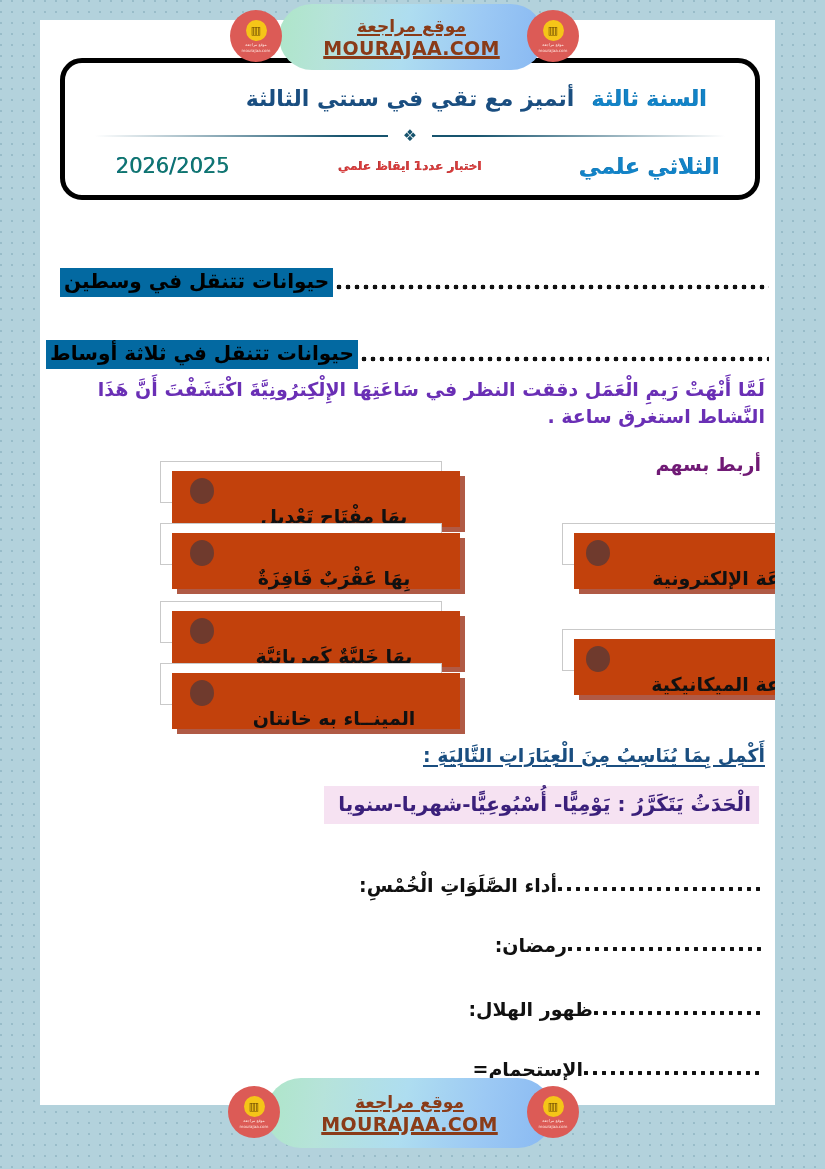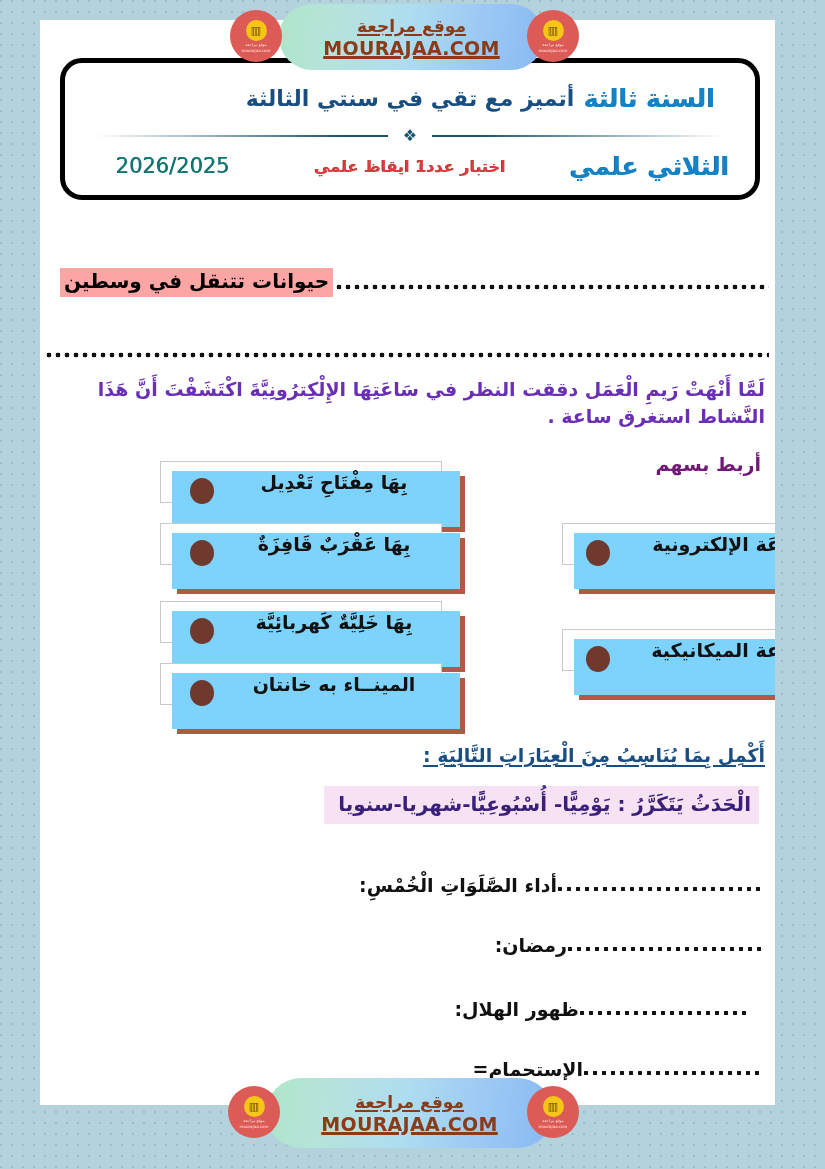--- a/index.html
+++ b/index.html
@@ -161,36 +161,36 @@
     display: flex;
     align-items: center;
     justify-content: center;
     height: 100%;
   }
   .hdr-right { right: 18px; width: 175px; }
   .hdr-center { left: 0; right: 0; margin: 0 auto; width: 350px; }
   .hdr-left { left: 18px; width: 180px; }
 
   .hdr-blue {
-    font-size: 25px;
+    font-size: 22px;
     font-weight: bold;
     color: #1283c7;
     text-shadow: 1px 1px 0 #ffffff, -0.5px -0.5px 0 #0d5f92;
     white-space: nowrap;
   }
   .hdr-blue.small { font-size: 20px; }
   .hdr-navy {
     font-size: 22px;
     font-weight: bold;
     color: #1a4e80;
     text-shadow: 1px 1px 0 #ffffff;
     white-space: nowrap;
   }
   .hdr-red {
-    font-size: 16px;
+    font-size: 12px;
     font-weight: bold;
     color: #d83c3c;
     text-shadow: 1px 1px 0 #ffffff, -0.5px -0.5px 0 #8e1f1f;
     white-space: nowrap;
   }
   .hdr-year {
     font-size: 21px;
     font-weight: normal;
     color: #0f766e;
     text-shadow: 1px 1px 0 #ffffff, -0.5px -0.5px 0 #0d5f92;
@@ -238,21 +238,21 @@
 
   
   .hl-row {
     position: absolute;
     width: 100%;
     display: flex;
     flex-direction: row-reverse;
     align-items: center;
   }
   .hl-title {
-    background: #fca5a5;
+    background: #0369a1;
     color: #000000;
     font-size: 20px;
     font-weight: bold;
     padding: 2px 4px 4px 4px;
     white-space: nowrap;
     line-height: 1.15;
   }
   .dotline {
     flex: 1;
     height: 22px;
@@ -310,25 +310,25 @@
     height: 42px;
     border: 1px solid #c9c9c9;
     background: #ffffff;
   }
   .mbox .plate {
     position: absolute;
     left: 0;
     top: 0;
     width: 100%;
     height: 56px;
-    background: #7dd3fc;
+    background: #c2410c;
     box-shadow: 5px 5px 0 0 #b05a45;
     display: flex;
     flex-direction: row-reverse;
-    align-items: flex-start;
+    align-items: flex-end;
   }
   .mbox .label {
     color: #111111;
     font-size: 19px;
     font-weight: bold;
     white-space: nowrap;
     padding: 0 8px 0 0;
     flex: 1;
     text-align: center;
   }
@@ -397,21 +397,21 @@
     height: 22px;
     margin-right: 2px;
     background-image: radial-gradient(circle at 3px 15px, #111111 2.1px, transparent 2.4px);
     background-size: 9px 22px;
     background-repeat: repeat-x;
   }
   .b1 { top: 658px; right: 10px; }
   .b1 .dots { width: 206px; }
   .b2 { top: 718px; right: 10px; }
   .b2 .dots { width: 196px; }
-  .b3 { top: 782px; right: 26px; text-align: right; }
+  .b3 { top: 782px; right: 12px; text-align: right; }
   .b3 .dots { width: 168px; }
   .b4 { top: 842px; right: 14px; }
   .b4 .dots { width: 176px; }
 </style>
 </head>
 <body>
 
 <div class="page-sheet">
 
   <div class="header-box">
@@ -446,20 +446,21 @@
   </div>
 
   <div class="content">
 
     <div class="hl-row r1">
       <span class="hl-title">حيوانات تتنقل في وسطين</span>
       <span class="dotline"></span>
     </div>
 
     <div class="hl-row r2">
+      <span class="hl-title">حيوانات تتنقل في ثلاثة أوساط</span>
       <span class="dotline"></span>
     </div>
 
     <p class="para">لَمَّا أَنْهَتْ رَيمِ الْعَمَل دققت النظر في سَاعَتِهَا الإِلْكِترُونِيَّةَ اكْتَشَفْتَ أَنَّ هَذَا النَّشاط استغرق ساعة .</p>
 
     <div class="instr">أربط بسهم</div>
 
     <div class="match-area">
 
       <div class="mbox left l1">

